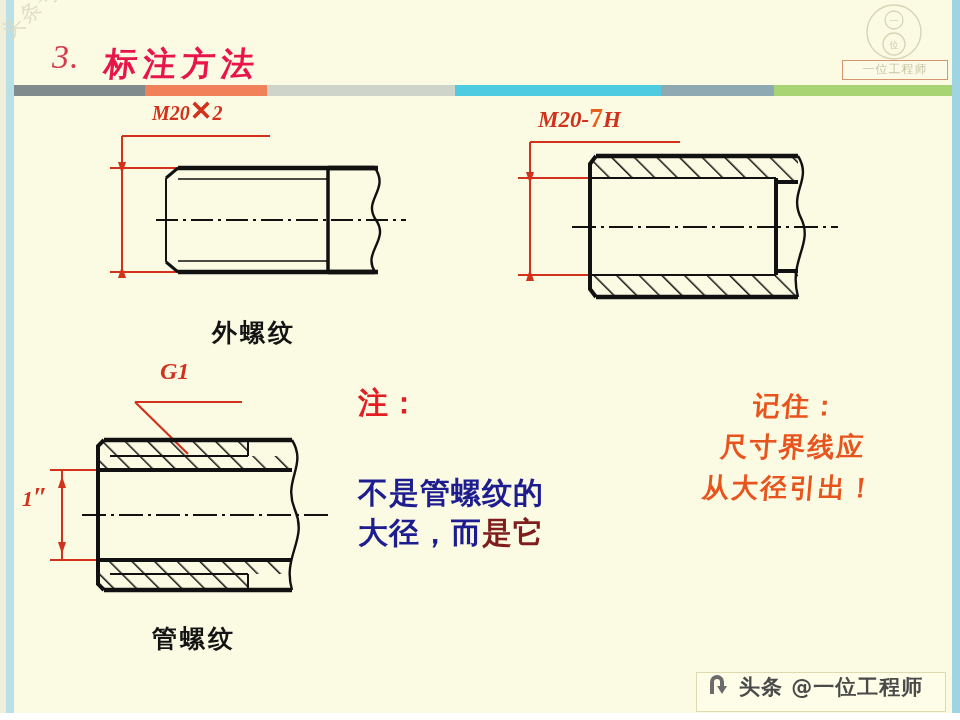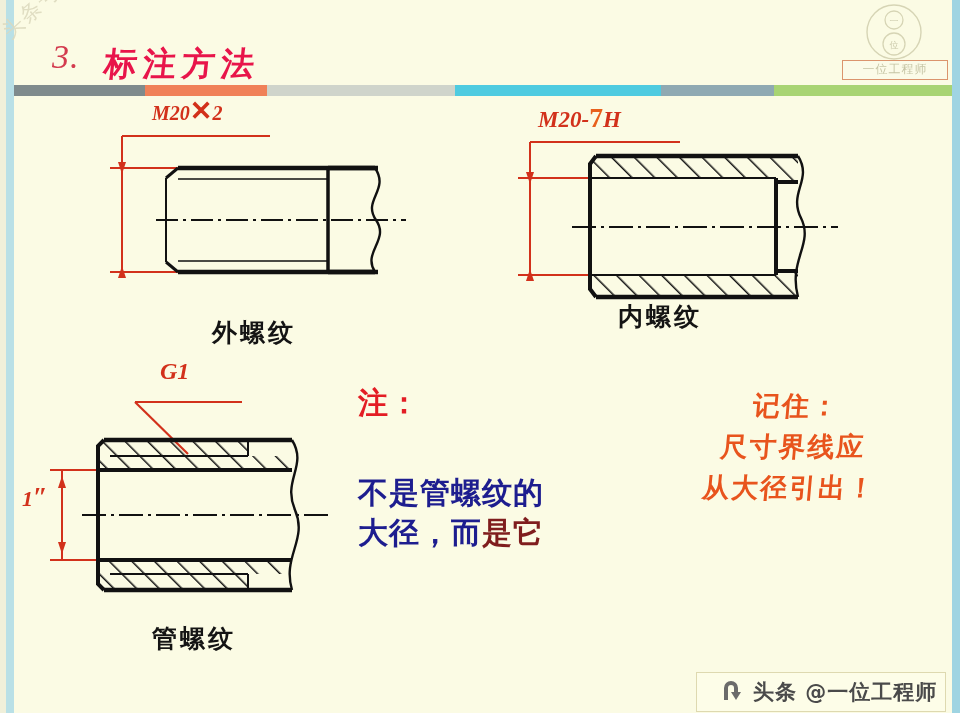--- a/index.html
+++ b/index.html
@@ -85,21 +85,21 @@
     font-size:27px;line-height:41px;font-weight:bold;color:#e8541d;
     letter-spacing:2px;text-align:center;
     transform:skewX(-5deg);
   }
   .remember span{display:block;}
 
   
   .botwm{
     position:absolute;left:696px;top:672px;width:250px;height:40px;
     background:#fdfde8;border:1px solid #ded9b0;
-    display:flex;align-items:center;gap:6px;padding-left:24px;box-sizing:border-box;
+    display:flex;align-items:flex-start;gap:6px;padding-left:10px;box-sizing:border-box;
   }
   .botwm .txt{
     font-family:"DejaVu Sans","Liberation Sans",sans-serif;
     font-size:21px;font-weight:bold;color:#4a4a4a;letter-spacing:1px;
   }
   svg{display:block;}
   .fig{position:absolute;}
 </style>
 </head>
 <body>
@@ -225,21 +225,20 @@
       </g>
 
       <path d="M290,56 C305,80 280,92 293,118 C306,144 280,160 290,197" stroke="#111" stroke-width="2.4" fill="none"></path>
 
       <line x1="64" y1="127" x2="330" y2="127" stroke="#111" stroke-width="1.8" stroke-dasharray="24,5,3,5"></line>
     </svg>
   </div>
   <div class="dimlabel" style="left:538px;top:90px;font-size:23px;margin-top:12px;">
     <span>M20-</span><span class="bold7">7</span><span>H</span>
   </div>
-  <div class="cap" style="left:618px;top:300px;">内螺纹</div>
 
   <div class="fig" style="left:20px;top:360px;">
     <svg width="320" height="250" viewBox="0 0 320 250">
       <defs>
         <pattern id="hatch2" width="16" height="16" patternTransform="rotate(-45)" patternUnits="userSpaceOnUse">
           <line x1="0" y1="0" x2="0" y2="16" stroke="#111" stroke-width="3"></line>
         </pattern>
       </defs>
 
       <g stroke="#d2311b" stroke-width="2.2" fill="none">

